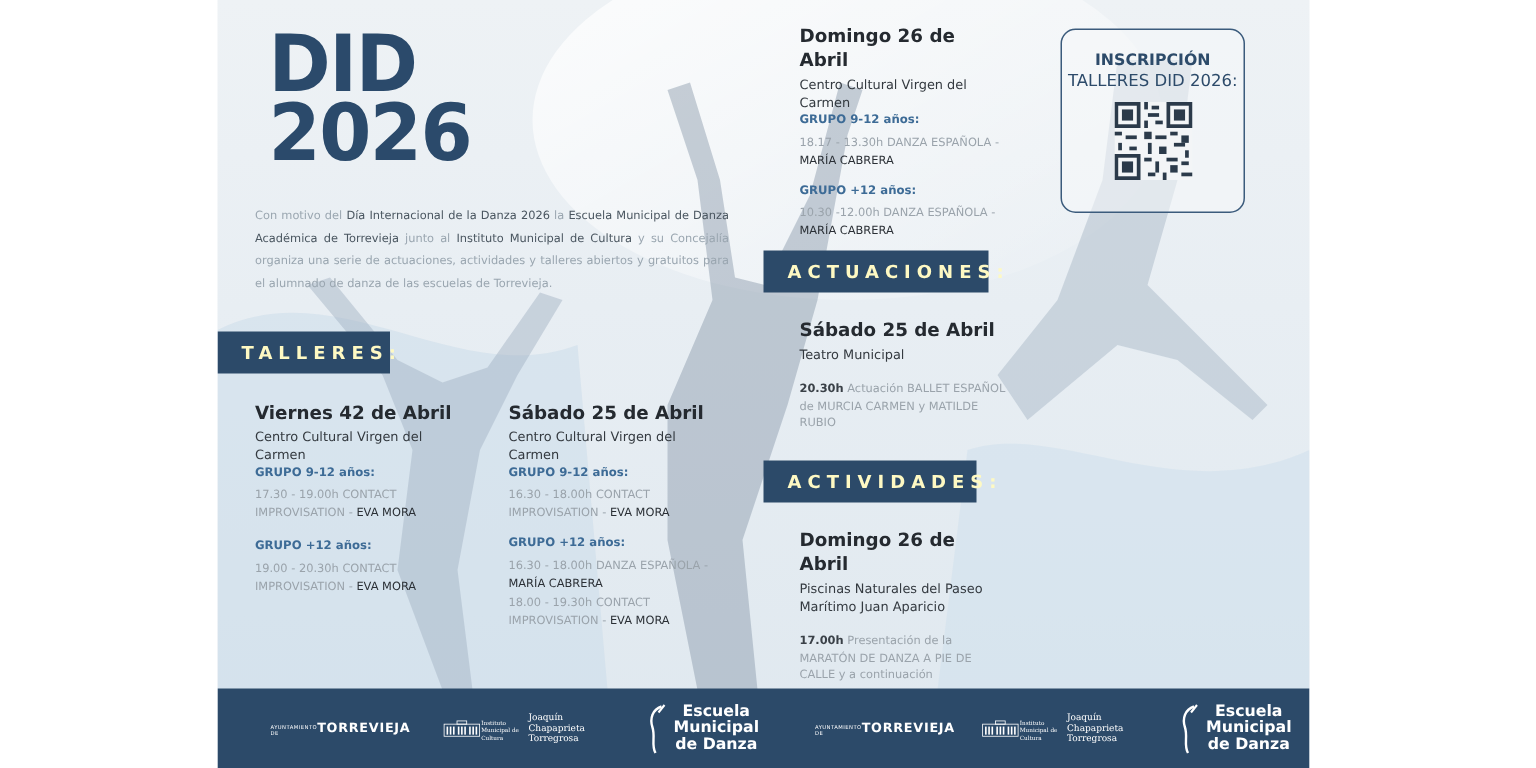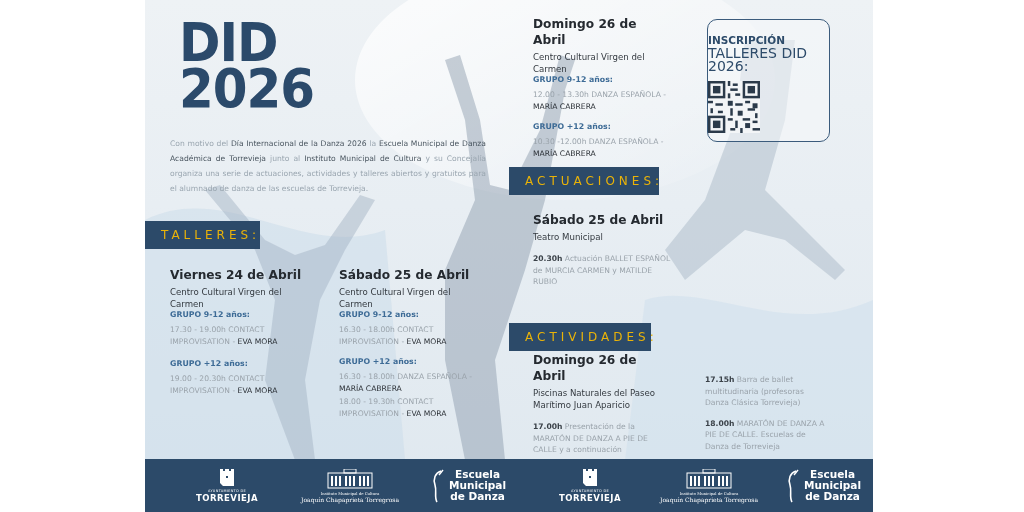--- a/index.html
+++ b/index.html
@@ -23,49 +23,49 @@
       transform: scaleY(1.05);
     }
     .intro {
       position: absolute; left: 25px; top: 136px; width: 316px;
       font-size: 7.6px; line-height: 15px; color: #9aa6b0; text-align: justify;
     }
     .intro b { color: #4a5660; font-weight: normal; }
 
     .section-banner {
       position: absolute; height: 28px; background: #2c4a69;
-      color: #eab308; font-weight: normal; font-size: 12px; letter-spacing: 4px;
+      color: #fef9c3; font-weight: bold; font-size: 12px; letter-spacing: 4px;
       display: flex; align-items: center; padding-left: 16px;
     }
 
     .day-title { font-weight: bold; font-size: 12.2px; color: #252a30; line-height: 16px; }
     .venue { font-size: 8.6px; color: #343a40; line-height: 12px; margin-top: 3px; }
     .group { font-size: 7.8px; color: #3d6b96; font-weight: bold; line-height: 10px; }
     .slot { font-size: 7.6px; color: #9aa3ab; line-height: 11.5px; margin-top: 4px; }
     .slot b { color: #2a2f35; font-weight: normal; }
     .slot .hl { color: #3a4148; font-weight: bold; text-align: center; }
 
     .block { position: absolute; }
 
     .qr-box {
       position: absolute; left: 562px; top: 19px; width: 123px; height: 123px;
       border: 1.5px solid #3b5b7c; border-radius: 10px;
       background: rgba(245,247,250,0.55);
-      padding-top: 14px;
+      text-align: center; padding-top: 14px;
     }
     .qr-title { font-weight: bold; font-size: 10.5px; color: #2d4b6a; line-height: 13px; }
-    .qr-sub { font-size: 14px; color: #2d4b6a; line-height: 13px; }
+    .qr-sub { font-size: 11px; color: #2d4b6a; line-height: 13px; }
     .qr-code { width: 52px; height: 52px; margin: 8px auto 0; }
 
     .footer {
       position: absolute; left: 0; top: 459px; width: 728px; height: 53px;
       background: #2c4a69; display: flex; align-items: center;
     }
     .logo-group { position: absolute; top: 0; height: 53px; display: flex; align-items: center; }
-    .logo { display: flex; flex-direction: column; align-items: center; justify-content: center; color: #fff; }
+    .logo { display: flex; align-items: center; justify-content: center; color: #fff; }
     .logo-torre .tiny { font-size: 3.5px; letter-spacing: 0.3px; margin-top: 2px; }
     .logo-torre .name { font-size: 8.5px; font-weight: bold; letter-spacing: 0.5px; }
     .logo-inst .l1 { font-family: "DejaVu Serif", serif; font-size: 3.8px; margin-top: 2px; }
     .logo-inst .l2 { font-family: "DejaVu Serif", serif; font-size: 6px; }
     .logo-esc { flex-direction: row; align-items: center; }
     .logo-esc .txt { font-size: 10.5px; line-height: 11px; font-weight: bold; color: #fff; text-align: center; }
   </style>
 </head>
 <body>
 
@@ -96,21 +96,21 @@
     <div>2026</div>
   </div>
 
   <p class="intro">
     <span>Con motivo del </span><b>Día Internacional de la Danza 2026</b><span> la </span><b>Escuela Municipal de Danza Académica de Torrevieja</b><span> junto al </span><b>Instituto Municipal de Cultura</b><span> y su Concejalía organiza una serie de actuaciones, actividades y talleres abiertos y gratuitos para el alumnado de danza de las escuelas de Torrevieja.</span>
   </p>
 
   <div class="section-banner" style="left:0; top:221px; width:115px;">TALLERES:</div>
 
   <div class="block" style="left:25px; top:267px; width:135px;">
-    <div class="day-title">Viernes 24 de Abril</div>
+    <div class="day-title">Viernes 42 de Abril</div>
     <div class="venue">Centro Cultural Virgen del Carmen</div>
     <div class="group">GRUPO 9-12 años:</div>
     <div class="slot"><span>17.30 - 19.00h CONTACT IMPROVISATION - </span><b>EVA MORA</b></div>
     <div class="group" style="margin-top:12px;">GRUPO +12 años:</div>
     <div class="slot"><span>19.00 - 20.30h CONTACT IMPROVISATION - </span><b>EVA MORA</b></div>
   </div>
 
   <div class="block" style="left:194px; top:267px; width:140px;">
     <div class="day-title">Sábado 25 de Abril</div>
     <div class="venue">Centro Cultural Virgen del Carmen</div>
@@ -118,21 +118,21 @@
     <div class="slot"><span>16.30 - 18.00h CONTACT IMPROVISATION - </span><b>EVA MORA</b></div>
     <div class="group" style="margin-top:10px;">GRUPO +12 años:</div>
     <div class="slot"><span>16.30 - 18.00h DANZA ESPAÑOLA - </span><b>MARÍA CABRERA</b></div>
     <div class="slot" style="margin-top:2px;"><span>18.00 - 19.30h CONTACT IMPROVISATION - </span><b>EVA MORA</b></div>
   </div>
 
   <div class="block" style="left:388px; top:16px; width:140px;">
     <div class="day-title">Domingo 26 de Abril</div>
     <div class="venue">Centro Cultural Virgen del Carmen</div>
     <div class="group">GRUPO 9-12 años:</div>
-    <div class="slot"><span>12.00 - 13.30h DANZA ESPAÑOLA - </span><b>MARÍA CABRERA</b></div>
+    <div class="slot"><span>18.17 - 13.30h DANZA ESPAÑOLA - </span><b>MARÍA CABRERA</b></div>
     <div class="group" style="margin-top:10px;">GRUPO +12 años:</div>
     <div class="slot"><span>10.30 -12.00h DANZA ESPAÑOLA - </span><b>MARÍA CABRERA</b></div>
   </div>
 
   <div class="qr-box">
     <div class="qr-title">INSCRIPCIÓN</div>
     <div class="qr-sub">TALLERES DID 2026:</div>
     <svg class="qr-code" viewBox="0 0 21 21">
       <rect width="21" height="21" fill="#f3f5f7"></rect>
       <g fill="#2b3a4a">
@@ -174,29 +174,25 @@
     </svg>
   </div>
 
   <div class="section-banner" style="left:364px; top:167px; width:150px;">ACTUACIONES:</div>
   <div class="block" style="left:388px; top:212px; width:140px;">
     <div class="day-title">Sábado 25 de Abril</div>
     <div class="venue">Teatro Municipal</div>
     <div class="slot" style="margin-top:10px;"><span class="hl">20.30h</span><span> Actuación BALLET ESPAÑOL de MURCIA CARMEN y MATILDE RUBIO</span></div>
   </div>
 
-  <div class="section-banner" style="left:364px; top:323px; width:142px;">ACTIVIDADES:</div>
+  <div class="section-banner" style="left:364px; top:307px; width:142px;">ACTIVIDADES:</div>
   <div class="block" style="left:388px; top:352px; width:140px;">
     <div class="day-title">Domingo 26 de Abril</div>
     <div class="venue">Piscinas Naturales del Paseo Marítimo Juan Aparicio</div>
     <div class="slot" style="margin-top:10px;"><span class="hl">17.00h</span><span> Presentación de la MARATÓN DE DANZA A PIE DE CALLE y a continuación</span></div>
-  </div>
-  <div class="block" style="left:560px; top:370px; width:125px;">
-    <div class="slot"><span class="hl">17.15h</span><span> Barra de ballet multitudinaria (profesoras Danza Clásica Torrevieja)</span></div>
-    <div class="slot" style="margin-top:9px;"><span class="hl">18.00h</span><span> MARATÓN DE DANZA A PIE DE CALLE. Escuelas de Danza de Torrevieja</span></div>
   </div>
 
   <div class="footer">
 
     <div class="logo-group" style="left:50px;">
       <div class="logo logo-torre" style="width:64px;">
         <svg width="16" height="18" viewBox="0 0 16 18">
           <path d="M1 0 H4 V2 H6 V0 H10 V2 H12 V0 H15 V17 H4 L1 14 Z" fill="#ffffff"></path>
           <rect x="7" y="7" width="2" height="2" fill="#2c4a69"></rect>
         </svg>

